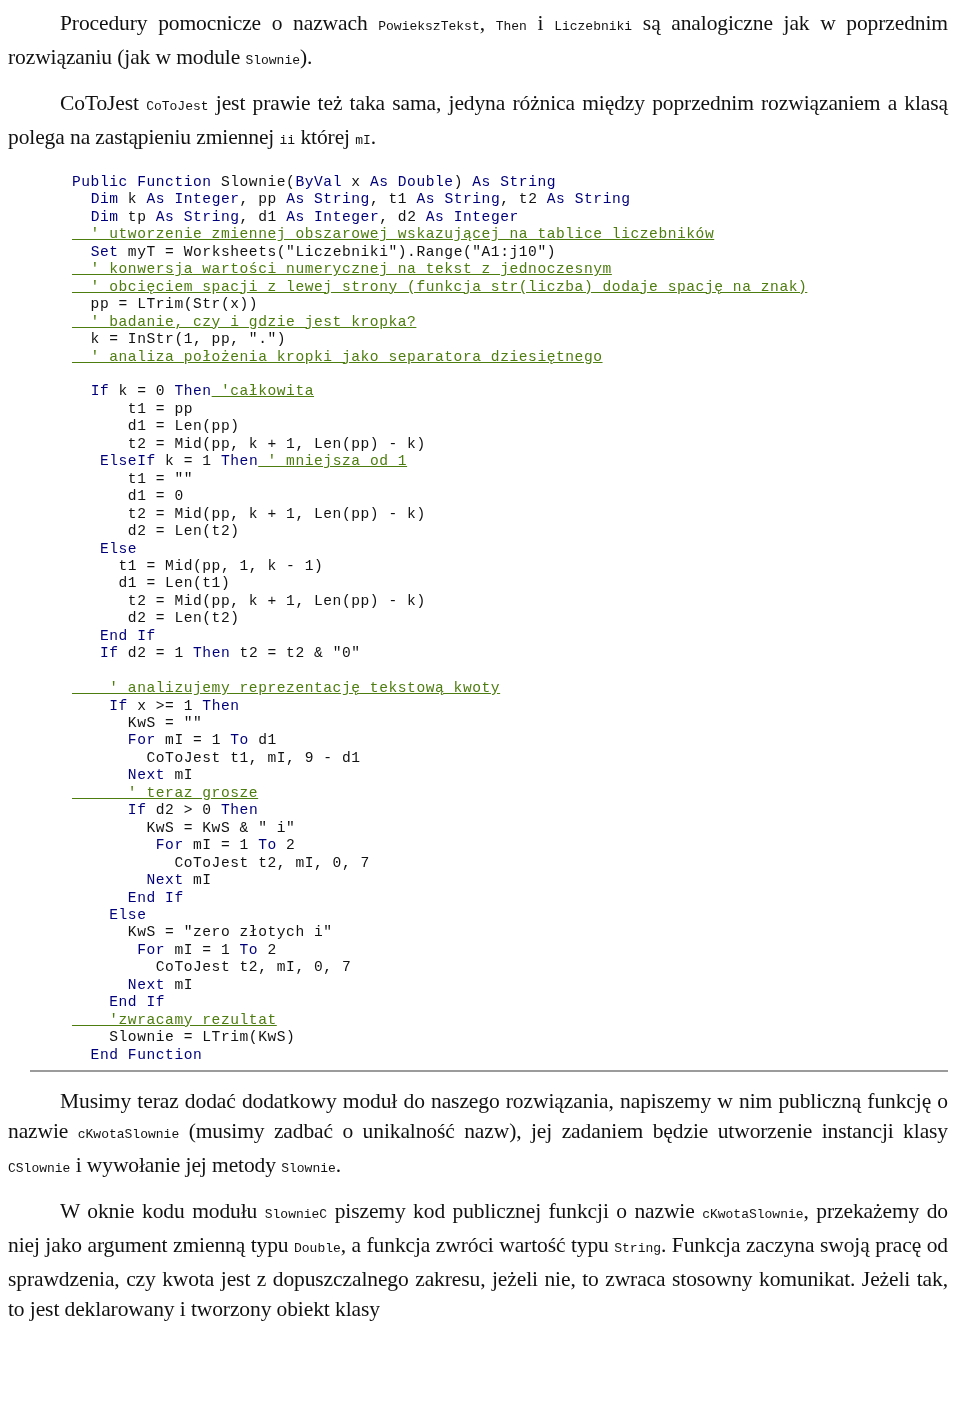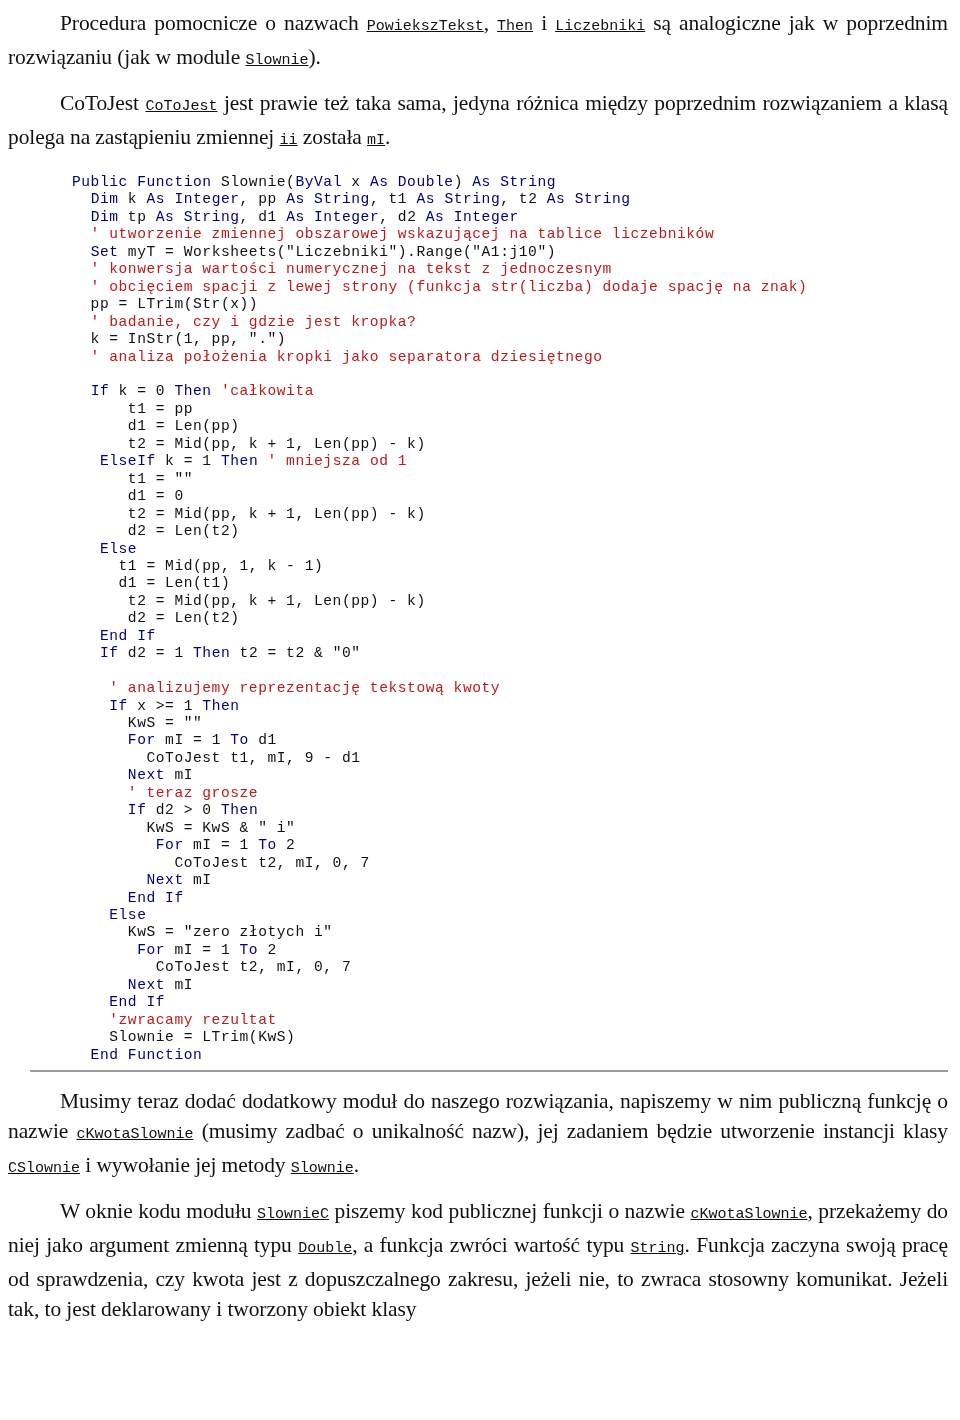--- a/index.html
+++ b/index.html
@@ -27,58 +27,57 @@
     line-height: 30px;
     text-align: justify;
     text-indent: 52px;
     margin: 0 0 12px 0;
     padding: 0 12px 0 8px;
     color: #111;
     letter-spacing: -0.1px;
   }
   .mono-inline {
     font-family: "Liberation Mono", "DejaVu Sans Mono", monospace;
-    font-size: 15px;
+    font-size: 13px;
     letter-spacing: 0px;
-    text-decoration: underline;
   }
   .code-block {
     margin: 18px 0 0 0;
     padding: 0 0 6px 0;
     border-bottom: 2px solid #9b9b9b;
     margin-left: 30px;
     margin-right: 12px;
   }
   .code-inner {
     font-family: "Liberation Mono", "DejaVu Sans Mono", monospace;
     font-size: 14.6px;
     line-height: 17.45px;
     white-space: pre;
     color: #111111;
     padding-left: 42px;
     letter-spacing: 0.55px;
   }
   .code-line { white-space: pre; min-height: 17.45px; }
   .kw   { color: #00007a; }
-  .cmt  { color: #b91c1c; }
+  .cmt  { color: #4d7c0f; text-decoration: underline; }
   .idn  { color: #111111; }
   .blank { height: 17.45px; }
   .spacer-top { height: 8px; }
   .after-code { height: 14px; }
 </style>
 </head>
 <body>
 
 <div class="page">
 
   <div class="spacer-top"></div>
 
   <div id="paras-before">
-      <div class="body-para"><span>Procedura pomocnicze o nazwach </span><span class="mono-inline">PowiekszTekst</span><span>, </span><span class="mono-inline">Then</span><span> i </span><span class="mono-inline">Liczebniki</span><span> są analogiczne jak w poprzednim rozwiązaniu (jak w module </span><span class="mono-inline">Slownie</span><span>).</span></div>
-      <div class="body-para"><span>CoToJest </span><span class="mono-inline">CoToJest</span><span> jest prawie też taka sama, jedyna różnica między poprzednim rozwiązaniem a klasą polega na zastąpieniu zmiennej </span><span class="mono-inline">ii</span><span> została </span><span class="mono-inline">mI</span><span>.</span></div>
+      <div class="body-para"><span>Procedury pomocnicze o nazwach </span><span class="mono-inline">PowiekszTekst</span><span>, </span><span class="mono-inline">Then</span><span> i </span><span class="mono-inline">Liczebniki</span><span> są analogiczne jak w poprzednim rozwiązaniu (jak w module </span><span class="mono-inline">Slownie</span><span>).</span></div>
+      <div class="body-para"><span>CoToJest </span><span class="mono-inline">CoToJest</span><span> jest prawie też taka sama, jedyna różnica między poprzednim rozwiązaniem a klasą polega na zastąpieniu zmiennej </span><span class="mono-inline">ii</span><span> której </span><span class="mono-inline">mI</span><span>.</span></div>
     </div>
 
   <div class="code-block">
     <div class="code-inner" id="code-listing"><div class="code-line"><span class="kw">Public Function</span><span class="idn"> Slownie(</span><span class="kw">ByVal</span><span class="idn"> x </span><span class="kw">As Double</span><span class="idn">) </span><span class="kw">As String</span></div><div class="code-line"><span class="idn">  </span><span class="kw">Dim</span><span class="idn"> k </span><span class="kw">As Integer</span><span class="idn">, pp </span><span class="kw">As String</span><span class="idn">, t1 </span><span class="kw">As String</span><span class="idn">, t2 </span><span class="kw">As String</span></div><div class="code-line"><span class="idn">  </span><span class="kw">Dim</span><span class="idn"> tp </span><span class="kw">As String</span><span class="idn">, d1 </span><span class="kw">As Integer</span><span class="idn">, d2 </span><span class="kw">As Integer</span></div><div class="code-line"><span class="cmt">  ' utworzenie zmiennej obszarowej wskazującej na tablice liczebników</span></div><div class="code-line"><span class="idn">  </span><span class="kw">Set</span><span class="idn"> myT = Worksheets("Liczebniki").Range("A1:j10")</span></div><div class="code-line"><span class="cmt">  ' konwersja wartości numerycznej na tekst z jednoczesnym</span></div><div class="code-line"><span class="cmt">  ' obcięciem spacji z lewej strony (funkcja str(liczba) dodaje spację na znak)</span></div><div class="code-line"><span class="idn">  pp = LTrim(Str(x))</span></div><div class="code-line"><span class="cmt">  ' badanie, czy i gdzie jest kropka?</span></div><div class="code-line"><span class="idn">  k = InStr(1, pp, ".")</span></div><div class="code-line"><span class="cmt">  ' analiza położenia kropki jako separatora dziesiętnego</span></div><div class="code-line blank">&nbsp;</div><div class="code-line"><span class="idn">  </span><span class="kw">If</span><span class="idn"> k = 0 </span><span class="kw">Then</span><span class="cmt"> 'całkowita</span></div><div class="code-line"><span class="idn">      t1 = pp</span></div><div class="code-line"><span class="idn">      d1 = Len(pp)</span></div><div class="code-line"><span class="idn">      t2 = Mid(pp, k + 1, Len(pp) - k)</span></div><div class="code-line"><span class="idn">   </span><span class="kw">ElseIf</span><span class="idn"> k = 1 </span><span class="kw">Then</span><span class="cmt"> ' mniejsza od 1</span></div><div class="code-line"><span class="idn">      t1 = ""</span></div><div class="code-line"><span class="idn">      d1 = 0</span></div><div class="code-line"><span class="idn">      t2 = Mid(pp, k + 1, Len(pp) - k)</span></div><div class="code-line"><span class="idn">      d2 = Len(t2)</span></div><div class="code-line"><span class="idn">   </span><span class="kw">Else</span></div><div class="code-line"><span class="idn">     t1 = Mid(pp, 1, k - 1)</span></div><div class="code-line"><span class="idn">     d1 = Len(t1)</span></div><div class="code-line"><span class="idn">      t2 = Mid(pp, k + 1, Len(pp) - k)</span></div><div class="code-line"><span class="idn">      d2 = Len(t2)</span></div><div class="code-line"><span class="idn">   </span><span class="kw">End If</span></div><div class="code-line"><span class="idn">   </span><span class="kw">If</span><span class="idn"> d2 = 1 </span><span class="kw">Then</span><span class="idn"> t2 = t2 &amp; "0"</span></div><div class="code-line blank">&nbsp;</div><div class="code-line"><span class="cmt">    ' analizujemy reprezentację tekstową kwoty</span></div><div class="code-line"><span class="idn">    </span><span class="kw">If</span><span class="idn"> x &gt;= 1 </span><span class="kw">Then</span></div><div class="code-line"><span class="idn">      KwS = ""</span></div><div class="code-line"><span class="idn">      </span><span class="kw">For</span><span class="idn"> mI = 1 </span><span class="kw">To</span><span class="idn"> d1</span></div><div class="code-line"><span class="idn">        CoToJest t1, mI, 9 - d1</span></div><div class="code-line"><span class="idn">      </span><span class="kw">Next</span><span class="idn"> mI</span></div><div class="code-line"><span class="cmt">      ' teraz grosze</span></div><div class="code-line"><span class="idn">      </span><span class="kw">If</span><span class="idn"> d2 &gt; 0 </span><span class="kw">Then</span></div><div class="code-line"><span class="idn">        KwS = KwS &amp; " i"</span></div><div class="code-line"><span class="idn">         </span><span class="kw">For</span><span class="idn"> mI = 1 </span><span class="kw">To</span><span class="idn"> 2</span></div><div class="code-line"><span class="idn">           CoToJest t2, mI, 0, 7</span></div><div class="code-line"><span class="idn">        </span><span class="kw">Next</span><span class="idn"> mI</span></div><div class="code-line"><span class="idn">      </span><span class="kw">End If</span></div><div class="code-line"><span class="idn">    </span><span class="kw">Else</span></div><div class="code-line"><span class="idn">      KwS = "zero złotych i"</span></div><div class="code-line"><span class="idn">       </span><span class="kw">For</span><span class="idn"> mI = 1 </span><span class="kw">To</span><span class="idn"> 2</span></div><div class="code-line"><span class="idn">         CoToJest t2, mI, 0, 7</span></div><div class="code-line"><span class="idn">      </span><span class="kw">Next</span><span class="idn"> mI</span></div><div class="code-line"><span class="idn">    </span><span class="kw">End If</span></div><div class="code-line"><span class="cmt">    'zwracamy rezultat</span></div><div class="code-line"><span class="idn">    Slownie = LTrim(KwS)</span></div><div class="code-line"><span class="kw">  End Function</span></div></div>
   </div>
 
   <div class="after-code"></div>
 
   <div id="paras-after">
       <div class="body-para"><span>Musimy teraz dodać dodatkowy moduł do naszego rozwiązania, napiszemy w nim publiczną funkcję o nazwie </span><span class="mono-inline">cKwotaSlownie</span><span> (musimy zadbać o unikalność nazw), jej zadaniem będzie utworzenie instancji klasy </span><span class="mono-inline">CSlownie</span><span> i wywołanie jej metody </span><span class="mono-inline">Slownie</span><span>.</span></div>

